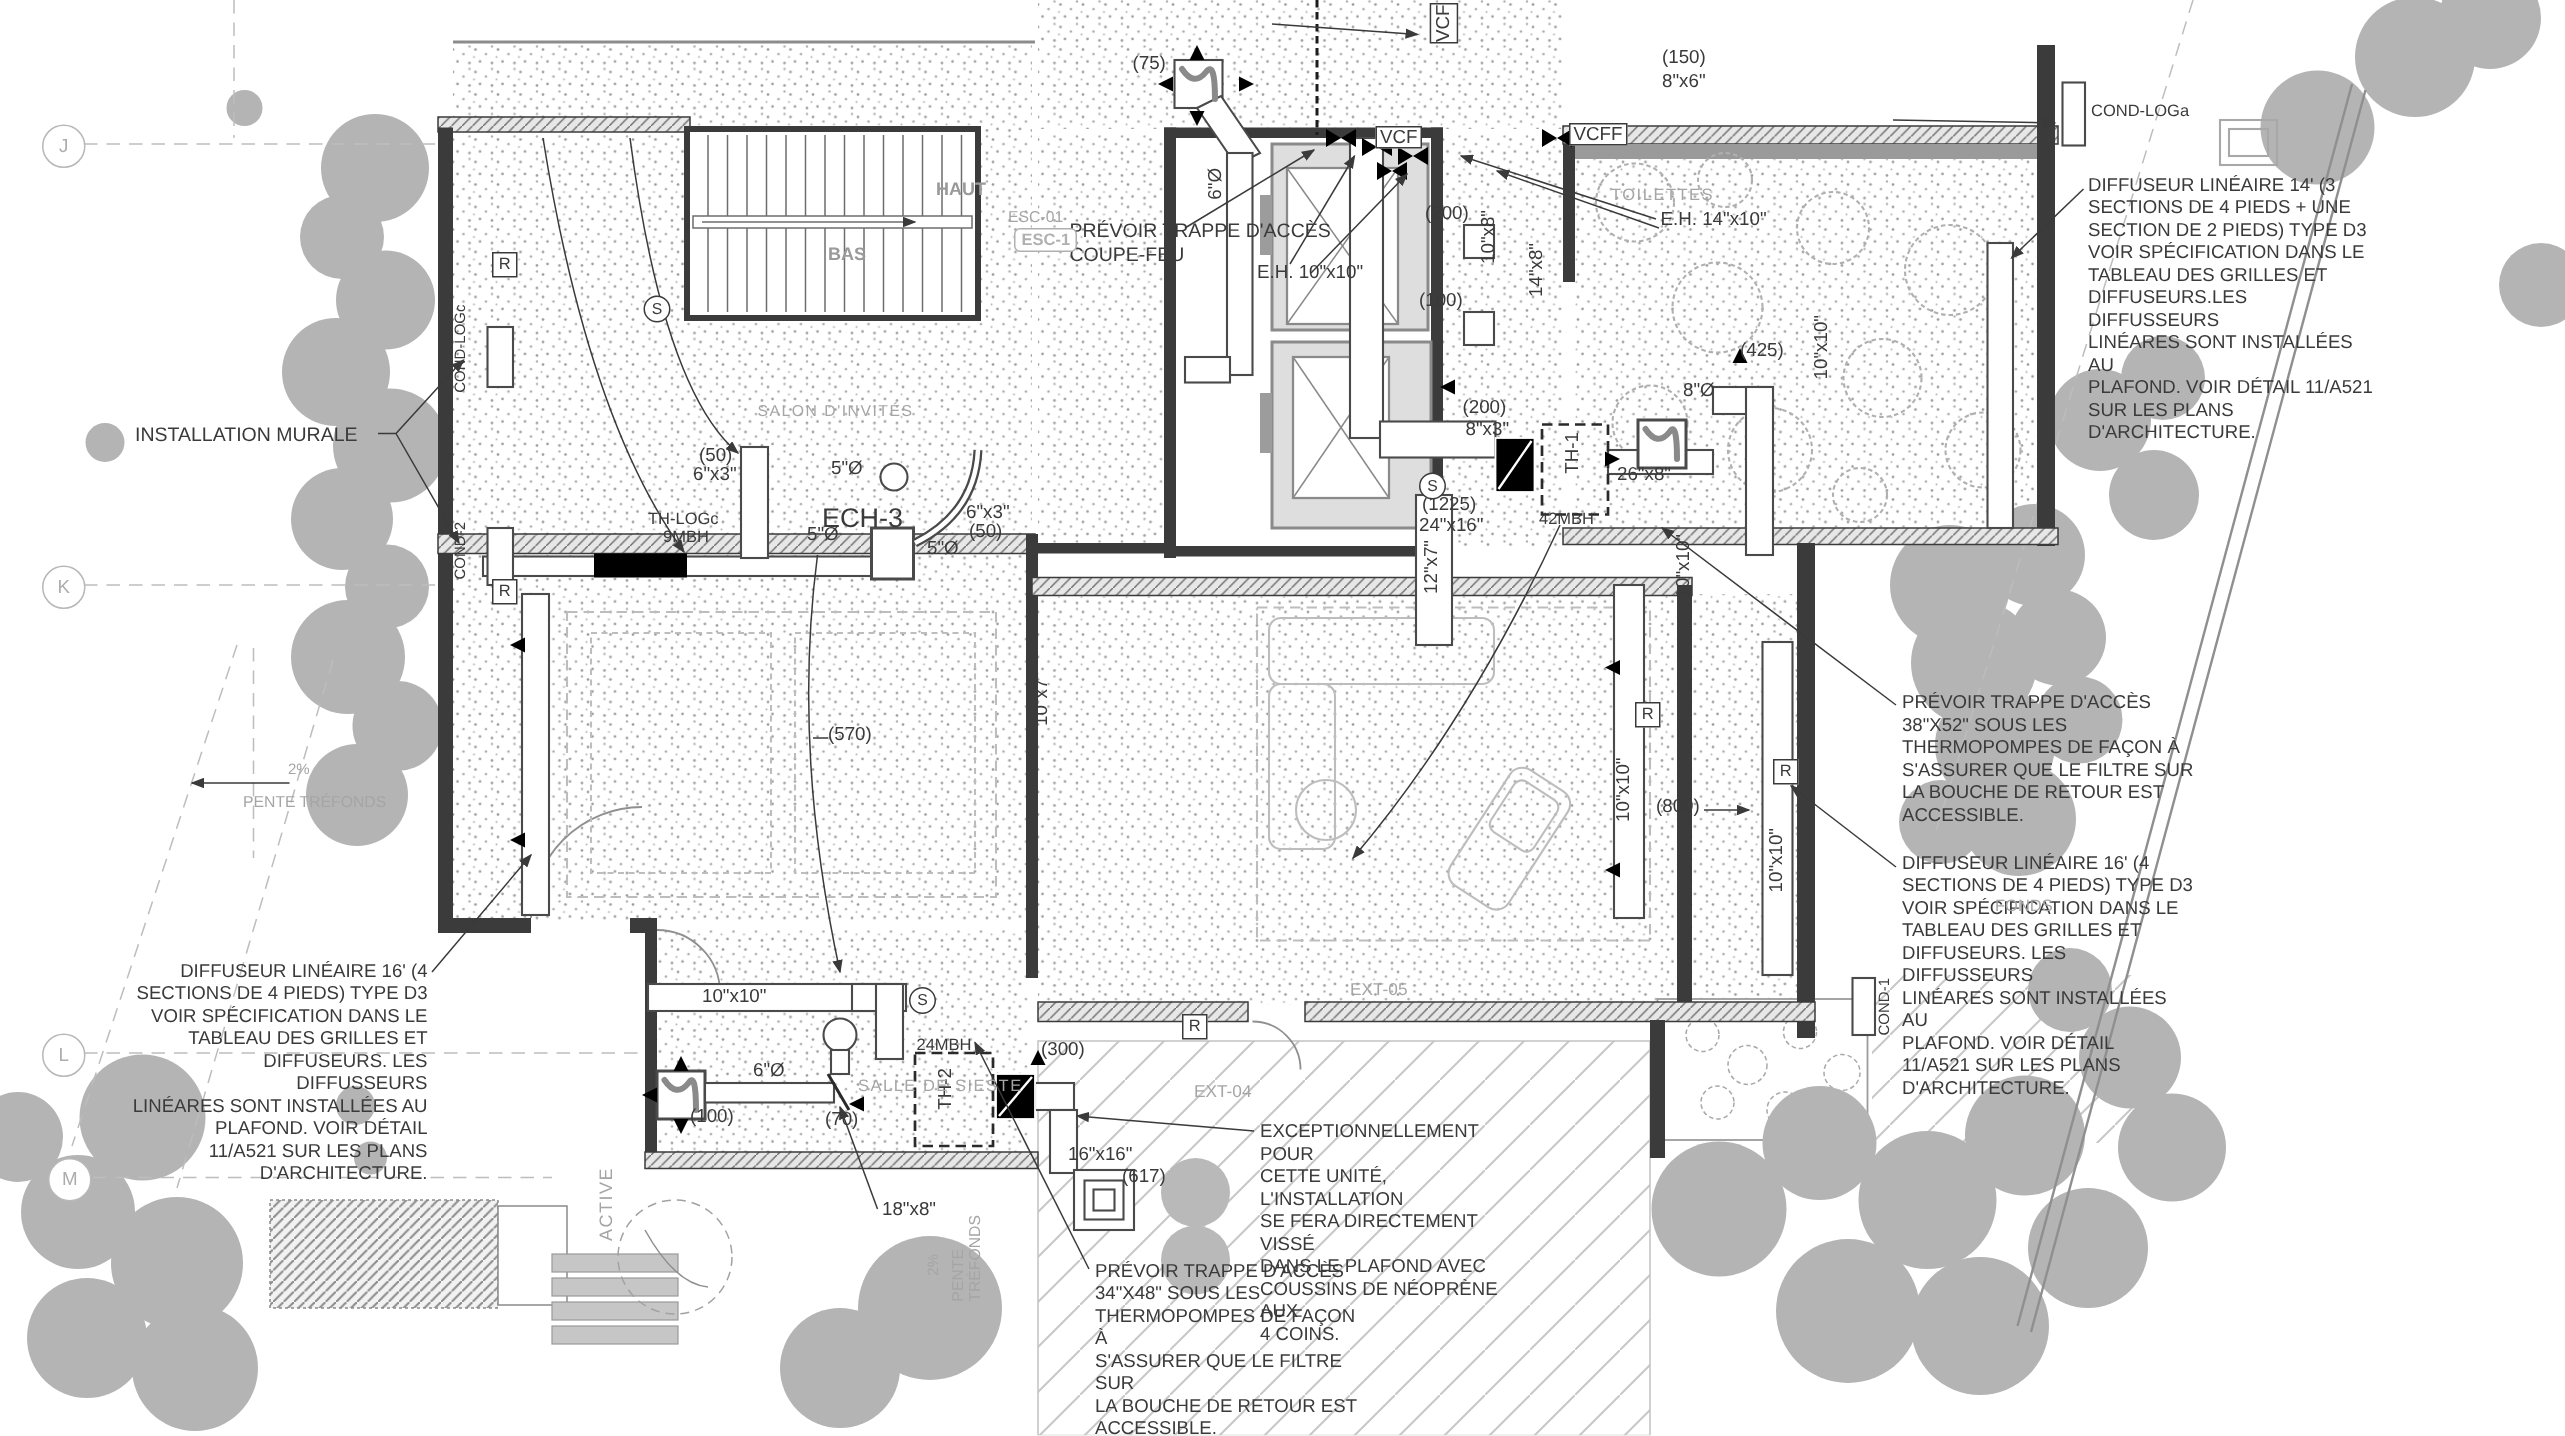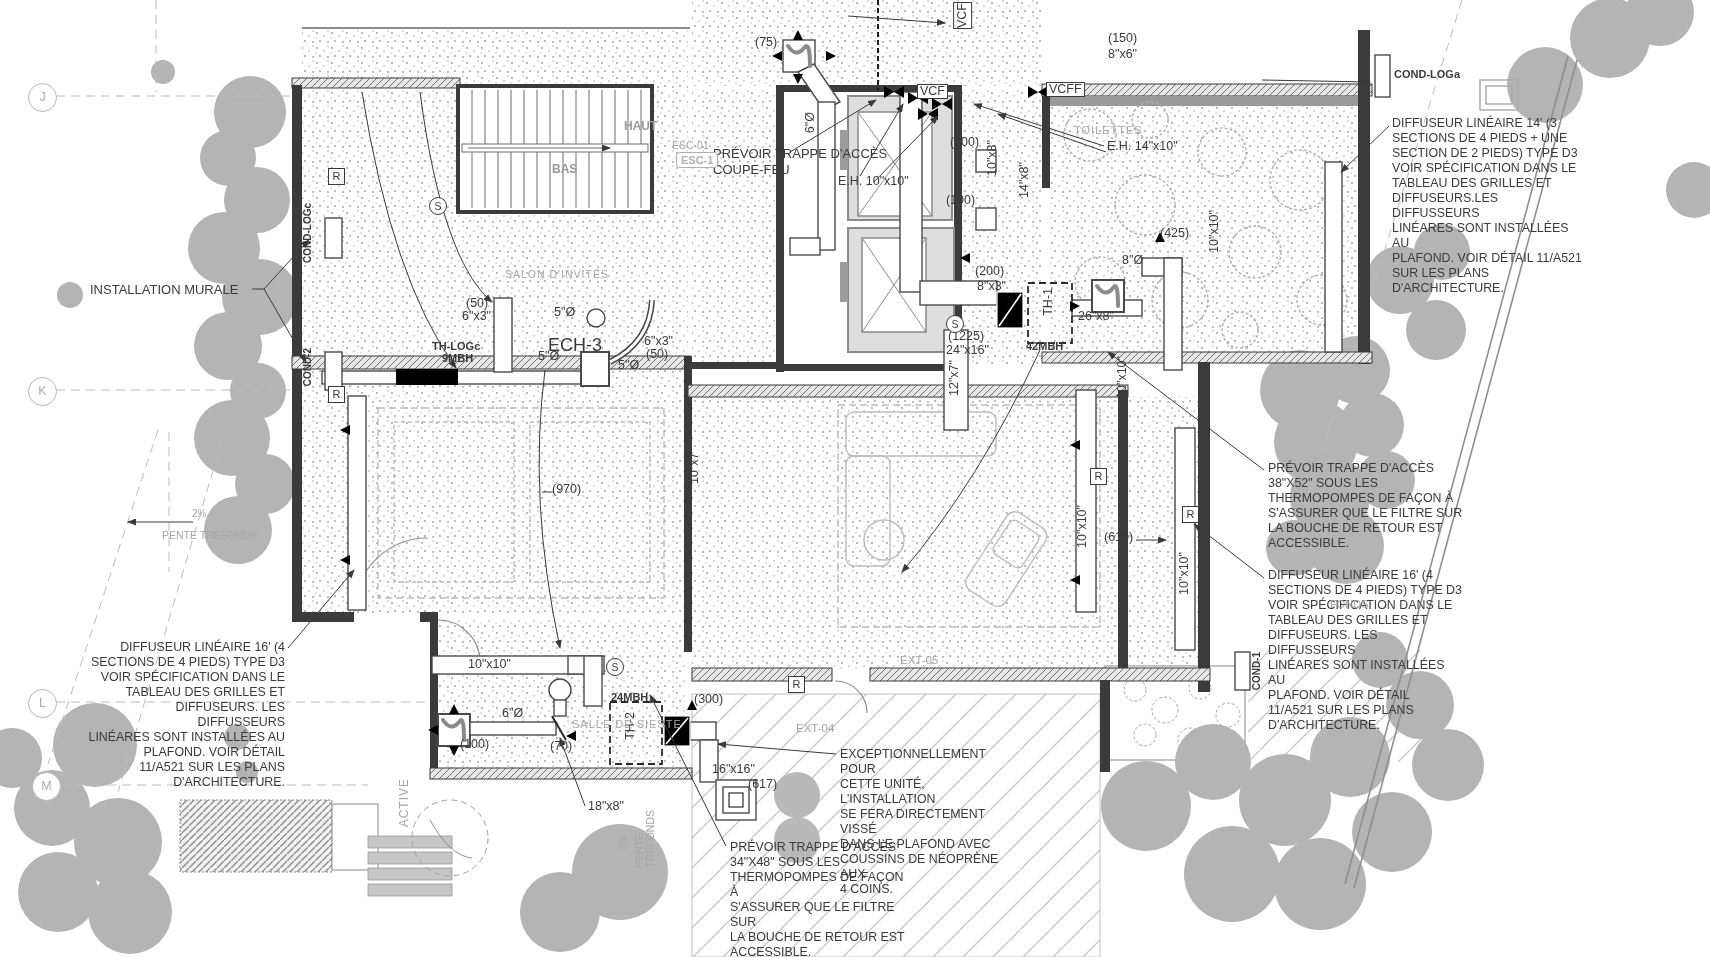--- a/index.html
+++ b/index.html
@@ -3,21 +3,21 @@
 <meta charset="utf-8">
 <style>
   html,body{margin:0;padding:0;background:#fff;}
   #sheet{position:relative;width:1710px;height:957px;background:#fff;overflow:hidden;
          font-family:"Liberation Sans",sans-serif;color:#3a3a3a;}
   #linework{position:absolute;left:0;top:0;}
   .lbl{position:absolute;font-size:13px;line-height:16.2px;white-space:pre-line;color:#3a3a3a;}
   .noter{font-size:12.4px;line-height:15px;}
   .dim{font-size:12.5px;line-height:13px;white-space:nowrap;}
   .dimsm{font-size:11px;line-height:12px;white-space:nowrap;}
-  .b{font-weight:bold;}
+  .b{font-weight:normal;}
   .gray{color:#a5a5a5;}
   .grayb{color:#9a9a9a;font-weight:bold;}
   .vert{writing-mode:vertical-rl;transform:rotate(180deg);white-space:pre-line;line-height:1.05;}
   .boxed{border:1.2px solid #3a3a3a;background:#fff;padding:0 2px;}
   .rbox{position:absolute;width:15px;height:15px;border:1.2px solid #3a3a3a;background:#fff;
         font-size:11px;line-height:15px;text-align:center;}
   .scir{position:absolute;width:16px;height:16px;border:1.2px solid #3a3a3a;border-radius:50%;
         background:#fff;font-size:10.5px;line-height:16px;text-align:center;}
   .bub{position:absolute;width:27px;height:27px;border:1.4px solid #b8b8b8;border-radius:50%;
        background:#fff;color:#adadad;font-size:12.5px;line-height:27px;text-align:center;}
@@ -469,22 +469,22 @@
 
 <div class="lbl dim" style="left:755px;top:36px">(75)</div>
 <div class="lbl dim" style="left:1108px;top:32px">(150)</div>
 <div class="lbl dim" style="left:950px;top:136px">(200)</div>
 <div class="lbl dim" style="left:946px;top:194px">(100)</div>
 <div class="lbl dim" style="left:975px;top:265px">(200)</div>
 <div class="lbl dim" style="left:948px;top:330px">(1225)</div>
 <div class="lbl dim" style="left:1160px;top:227px">(425)</div>
 <div class="lbl dim" style="left:466px;top:297px">(50)</div>
 <div class="lbl dim" style="left:646px;top:348px">(50)</div>
-<div class="lbl dim" style="left:552px;top:483px">(970)</div>
-<div class="lbl dim" style="left:1104px;top:531px">(610)</div>
+<div class="lbl dim" style="left:552px;top:483px">(570)</div>
+<div class="lbl dim" style="left:1104px;top:531px">(800)</div>
 <div class="lbl dim" style="left:460px;top:738px">(100)</div>
 <div class="lbl dim" style="left:550px;top:740px">(70)</div>
 <div class="lbl dim" style="left:694px;top:693px">(300)</div>
 <div class="lbl dim" style="left:748px;top:778px">(617)</div>
 
 <div class="rbox" style="left:328px;top:168px">R</div>
 <div class="rbox" style="left:328px;top:386px">R</div>
 <div class="rbox" style="left:1090px;top:468px">R</div>
 <div class="rbox" style="left:1182px;top:506px">R</div>
 <div class="rbox" style="left:788px;top:676px">R</div>

